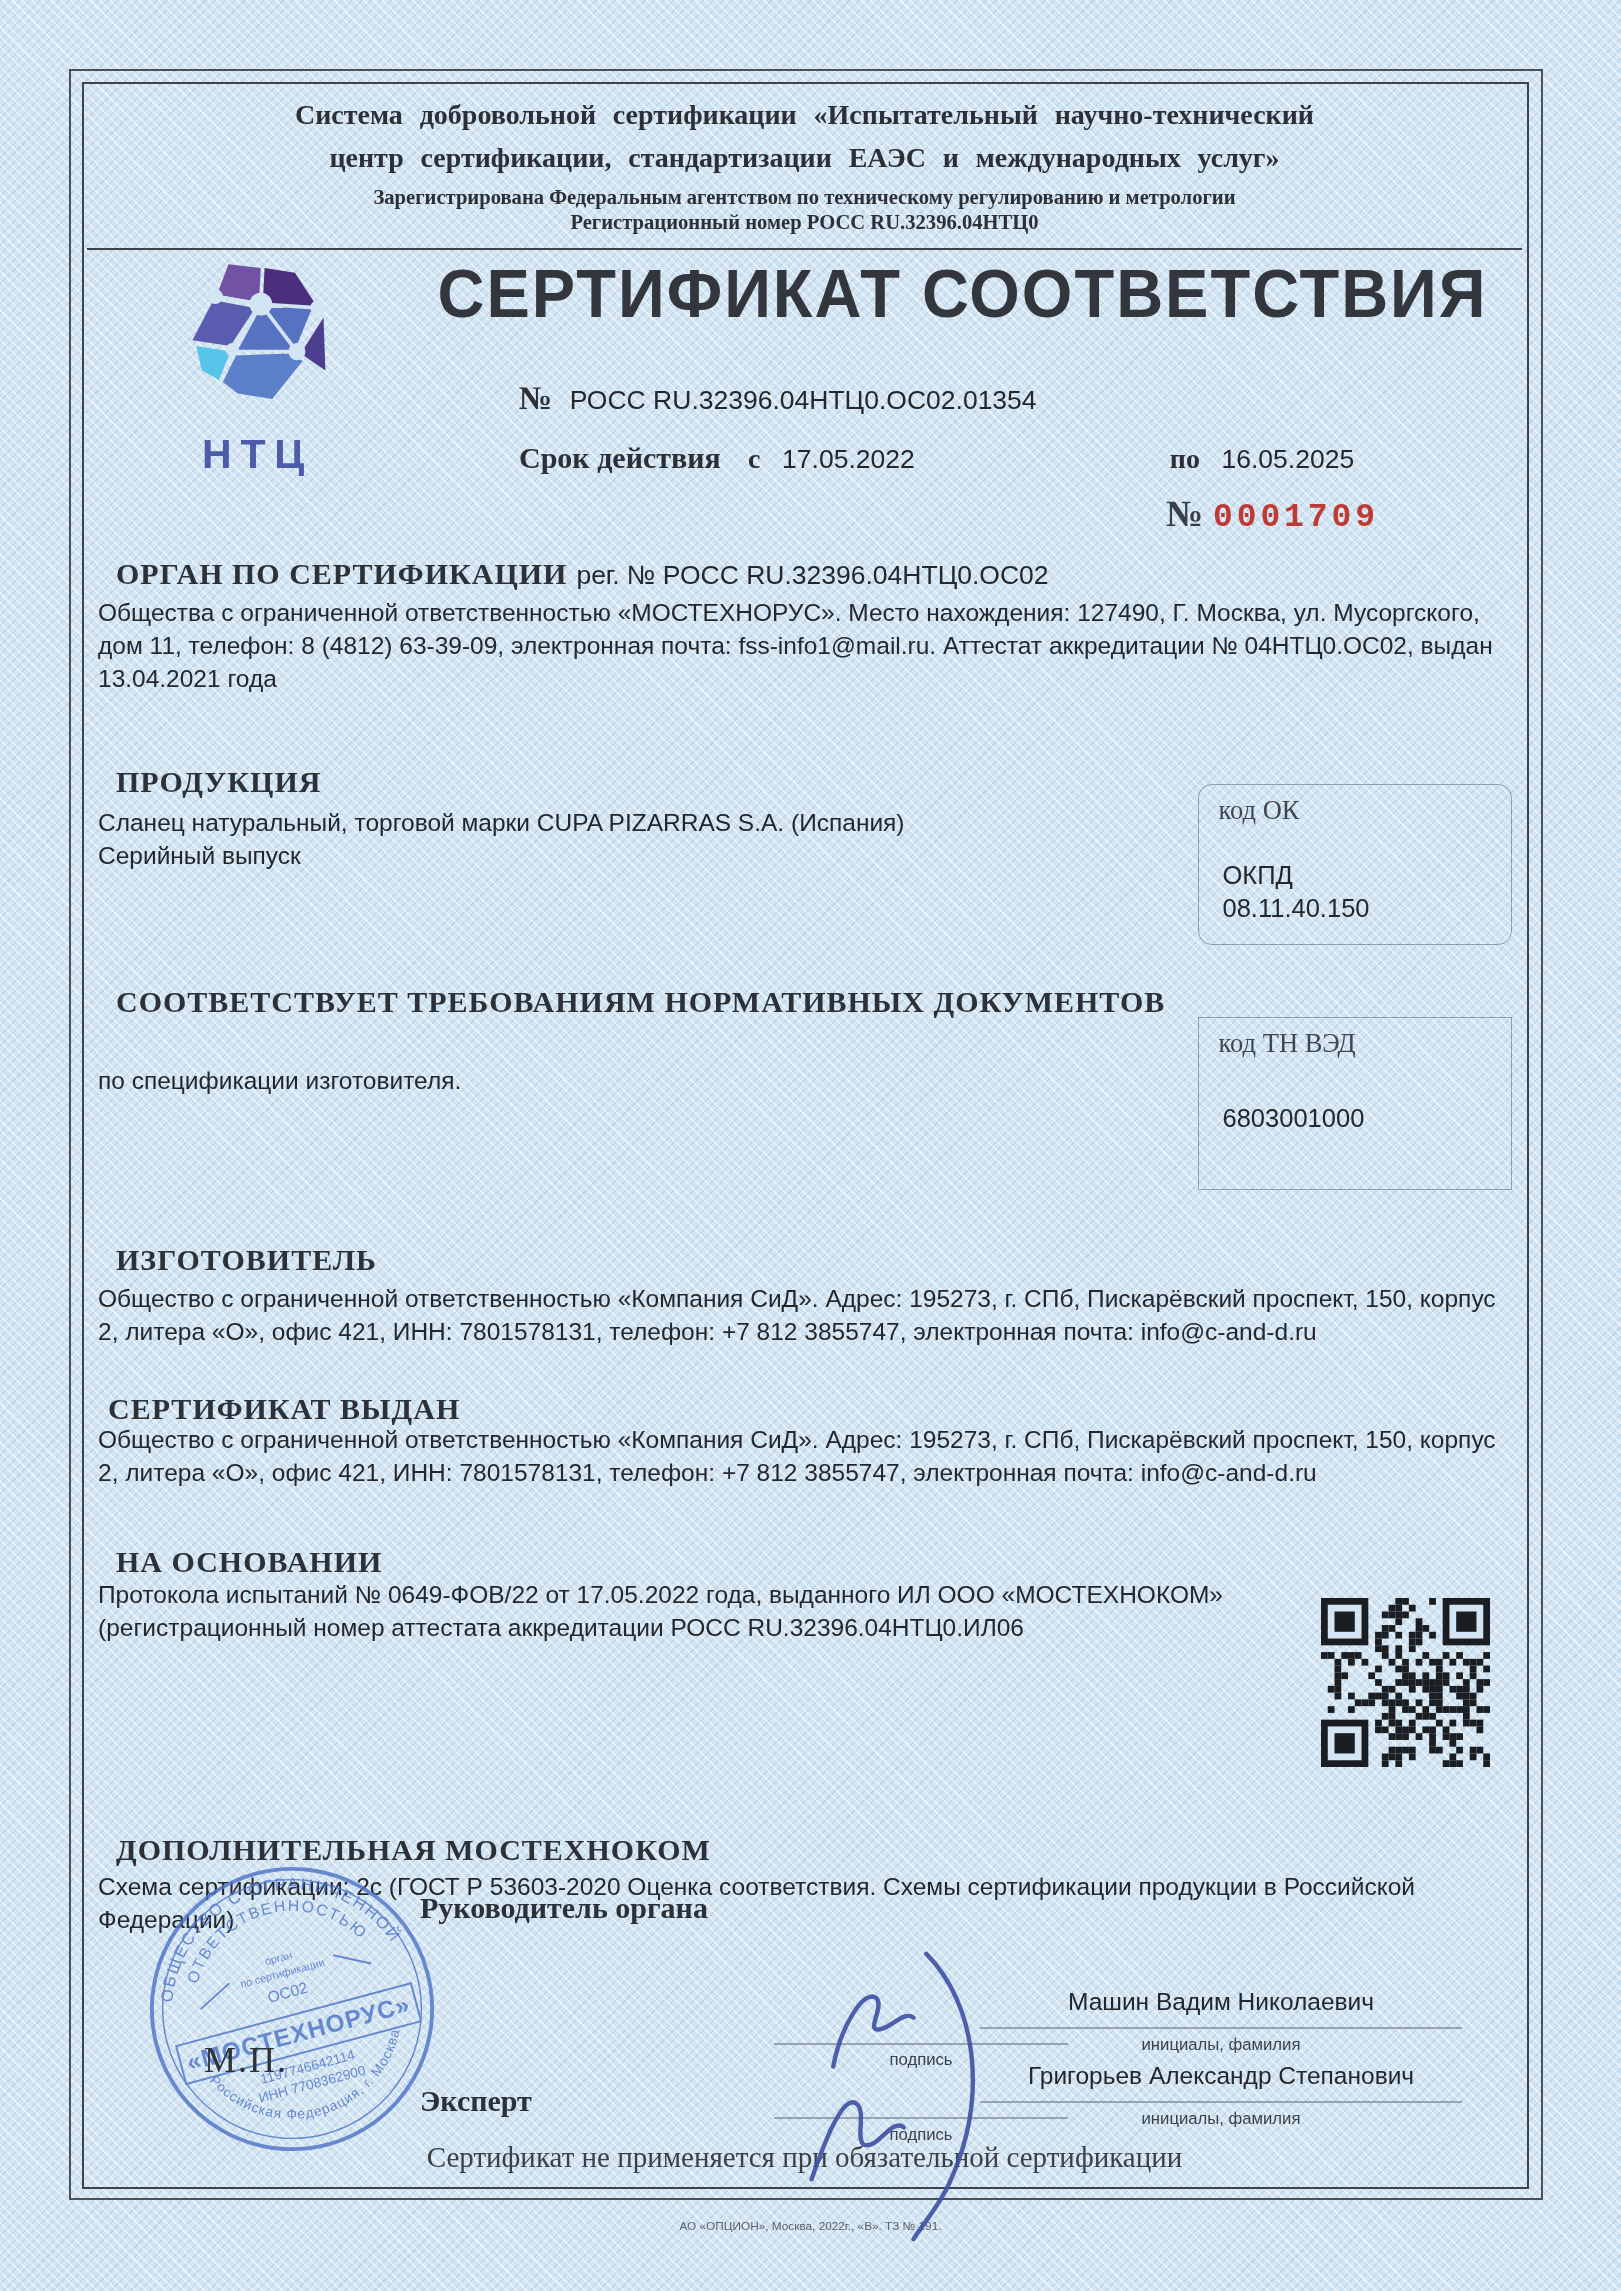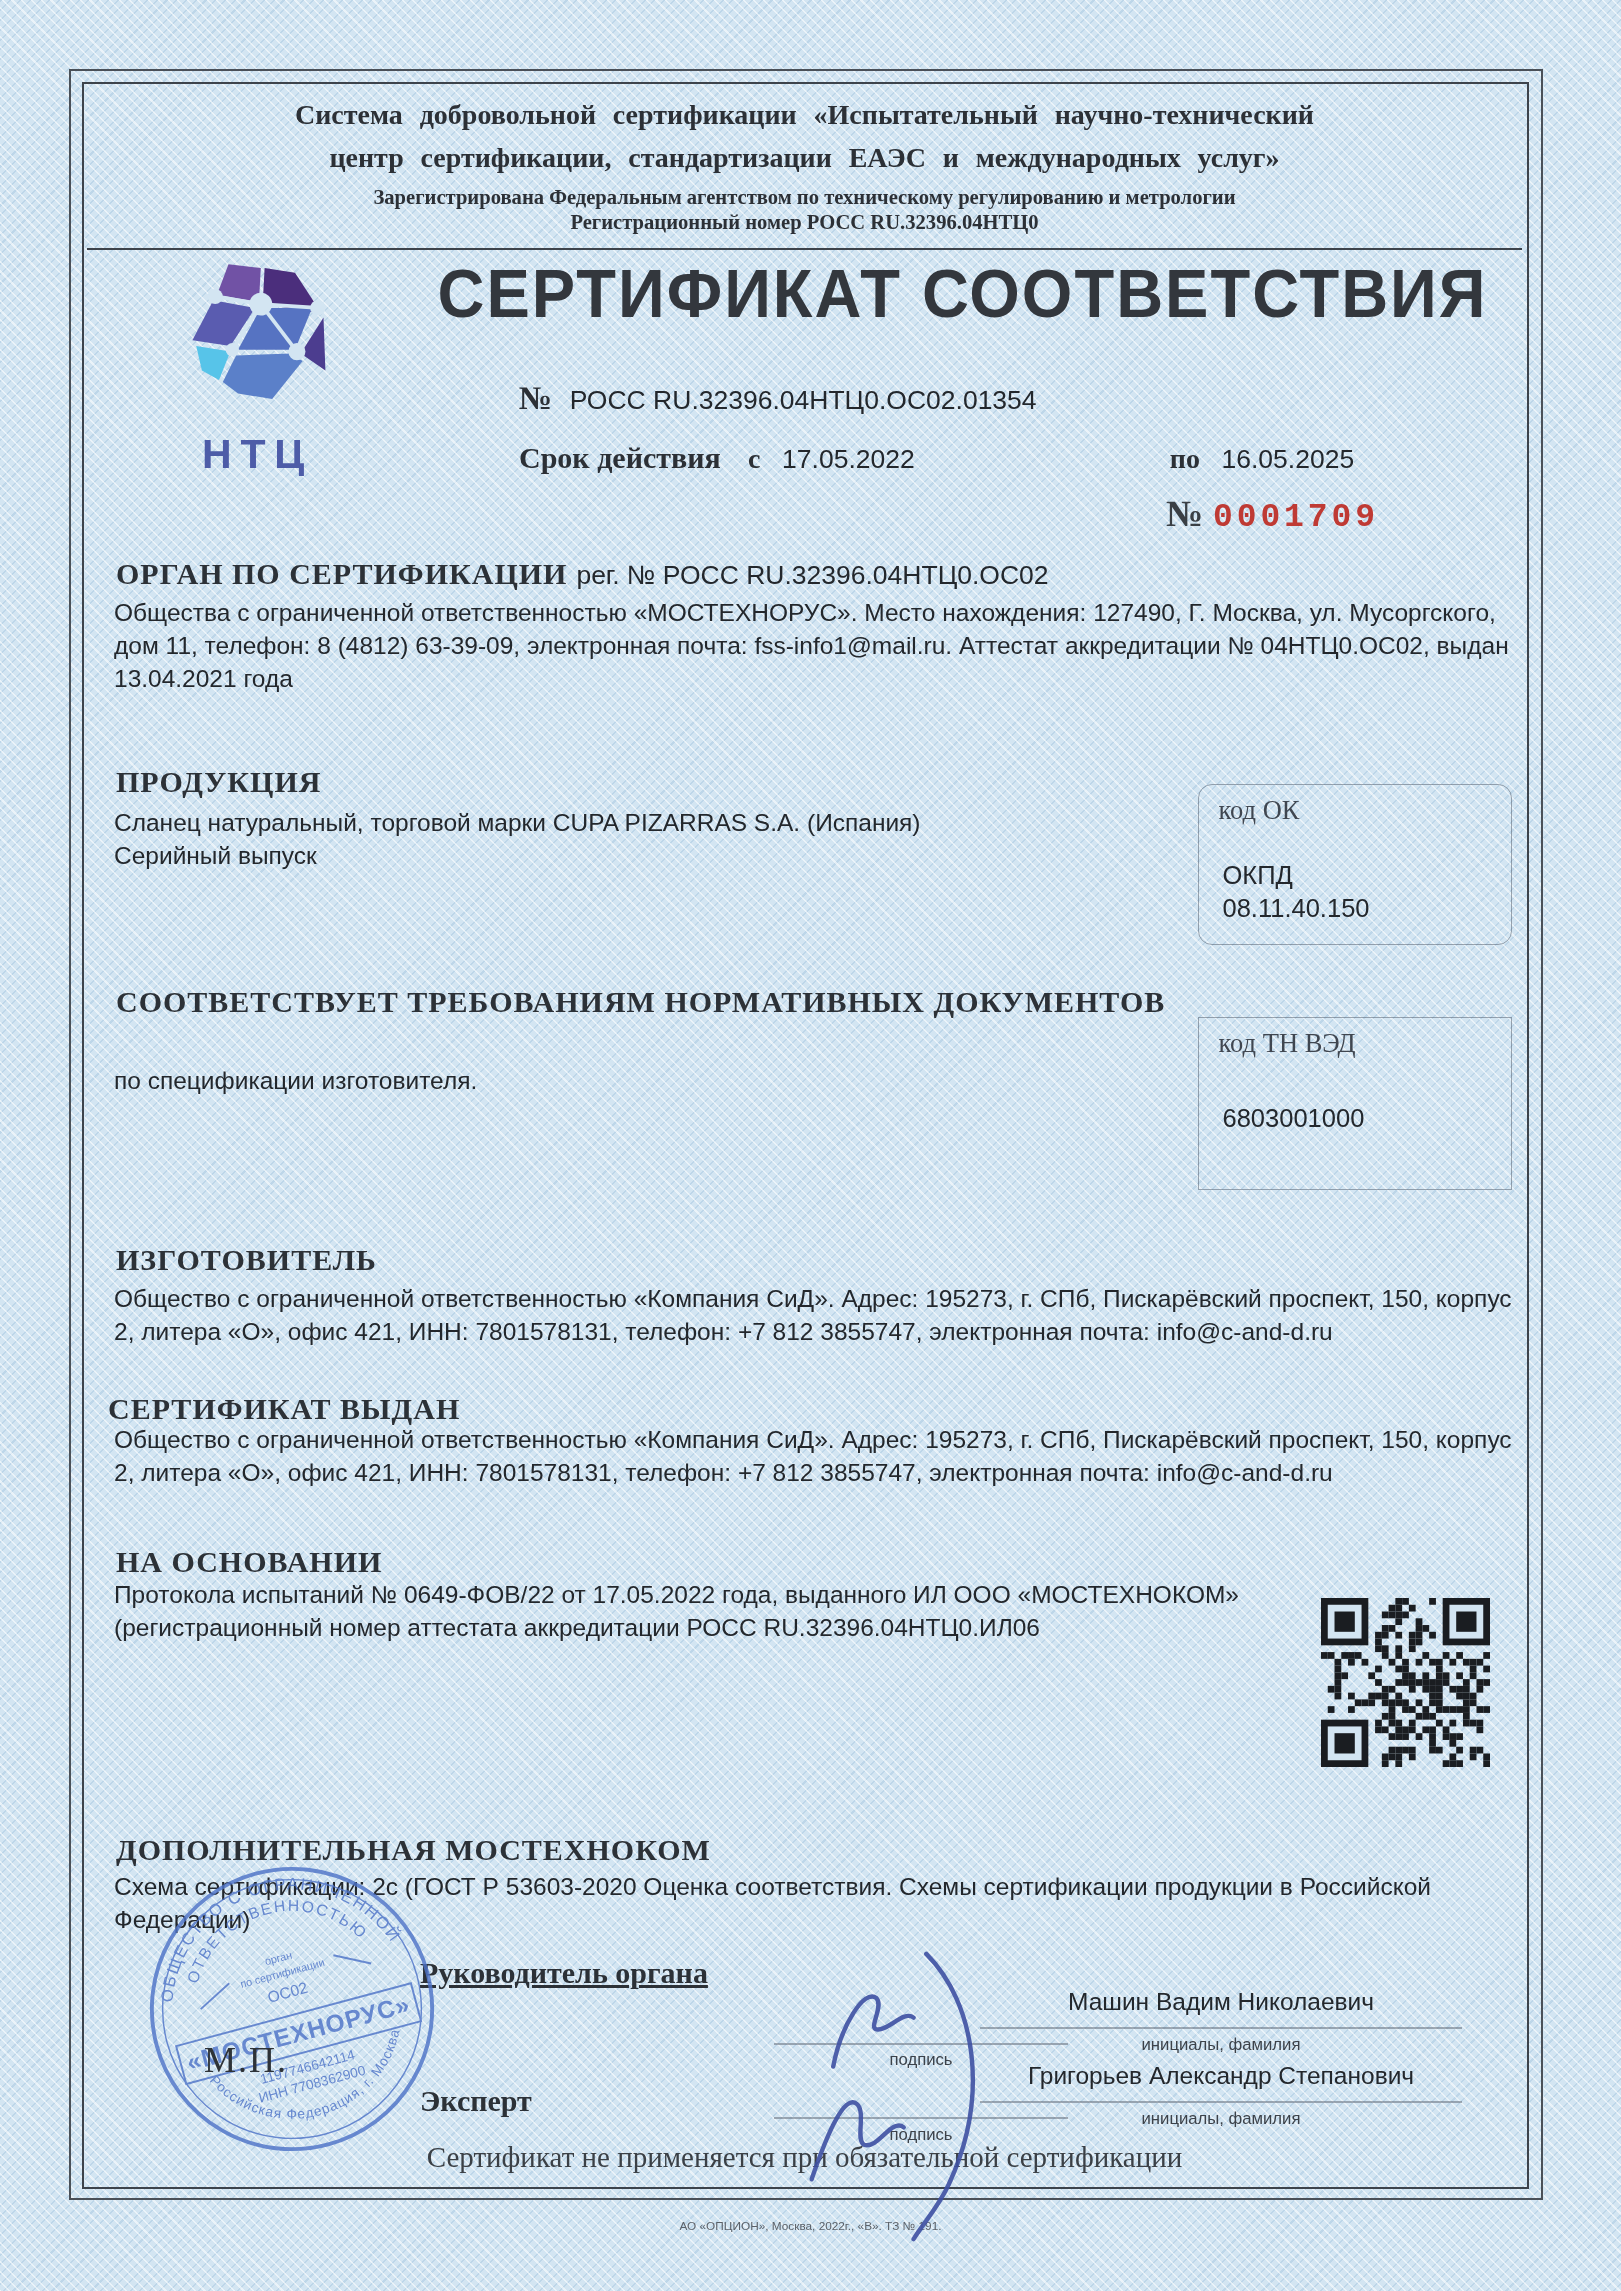--- a/index.html
+++ b/index.html
@@ -38,21 +38,21 @@
   .v-date{font-size:26.5px;margin-left:21.6px;}
   .v-to-label{font-size:28px;font-weight:bold;color:#2c3036;margin-left:255px;}
 
   .blankno-row{left:1166px;top:492px;z-index:2;display:flex;align-items:baseline;gap:9.8px;}
   .blank-sign{font-size:37px;font-weight:bold;color:#3a3f45;}
   .blankno{font-size:33px;letter-spacing:3.9px;font-weight:bold;}
 
   .sec-head-row{display:flex;align-items:baseline;gap:9px;z-index:2;}
   .sec-head{font-family:"Liberation Serif","DejaVu Serif",serif;font-size:30px;font-weight:bold;letter-spacing:1px;color:#2c3137;white-space:nowrap;}
   .sec-reg{font-size:26.5px;color:#23272c;white-space:nowrap;}
-  .body-text{font-size:24.5px;line-height:33px;color:#23272c;z-index:2;margin-left:16px;}
+  .body-text{font-size:24.5px;line-height:33px;color:#23272c;z-index:2;}
 
   .code-box{border:1px solid rgba(90,100,115,.55);z-index:2;}
   .code-box .lbl{font-family:"Liberation Serif","DejaVu Serif",serif;font-size:26.5px;color:#3f4650;padding:9.8px 0 0 19.6px;}
   .code-box .val{font-size:25.5px;color:#23272c;padding-left:23.5px;line-height:33px;}
 
   .qr{left:1321px;top:1598px;z-index:2;}
 
   .stamp{left:145px;top:1862px;width:294px;height:294px;z-index:3;transform:rotate(-15deg);opacity:.82;}
   .mp{left:204px;top:2039px;font-size:36px;color:#2e3338;z-index:4;letter-spacing:2px;}
 
@@ -396,21 +396,21 @@
         <text x="150" y="216" font-size="14" text-anchor="middle">1197746642114</text>
         <text x="150" y="234" font-size="14" text-anchor="middle">ИНН 7708362900</text>
       </g>
       <rect x="26" y="156" width="248" height="40" stroke="#4f74c8" stroke-width="2"></rect>
       <line x1="60" y1="126" x2="95" y2="108" stroke="#4f74c8" stroke-width="2"></line>
       <line x1="240" y1="126" x2="205" y2="108" stroke="#4f74c8" stroke-width="2"></line>
     </svg>
   </div>
   <div class="abs serif mp">М.П.</div>
 
-  <div class="abs sig-label" style="left:420px;top:1956px;text-decoration:underline;">Руководитель органа</div>
+  <div class="abs sig-label" style="left:420px;top:1891px;">Руководитель органа</div>
   <div class="abs sig-name" style="left:980px;top:1988px;width:482px;">Машин Вадим Николаевич</div>
   <div class="abs rule" style="left:980px;top:2027px;width:482px;"></div>
   <div class="abs caption" style="left:980px;top:2035px;width:482px;">инициалы, фамилия</div>
   <div class="abs rule" style="left:774px;top:2043px;width:294px;"></div>
   <div class="abs caption" style="left:774px;top:2050px;width:294px;">подпись</div>
 
   <div class="abs sig-label" style="left:420px;top:2084px;">Эксперт</div>
   <div class="abs sig-name" style="left:980px;top:2062px;width:482px;">Григорьев Александр Степанович</div>
   <div class="abs rule" style="left:980px;top:2101px;width:482px;"></div>
   <div class="abs caption" style="left:980px;top:2109px;width:482px;">инициалы, фамилия</div>

